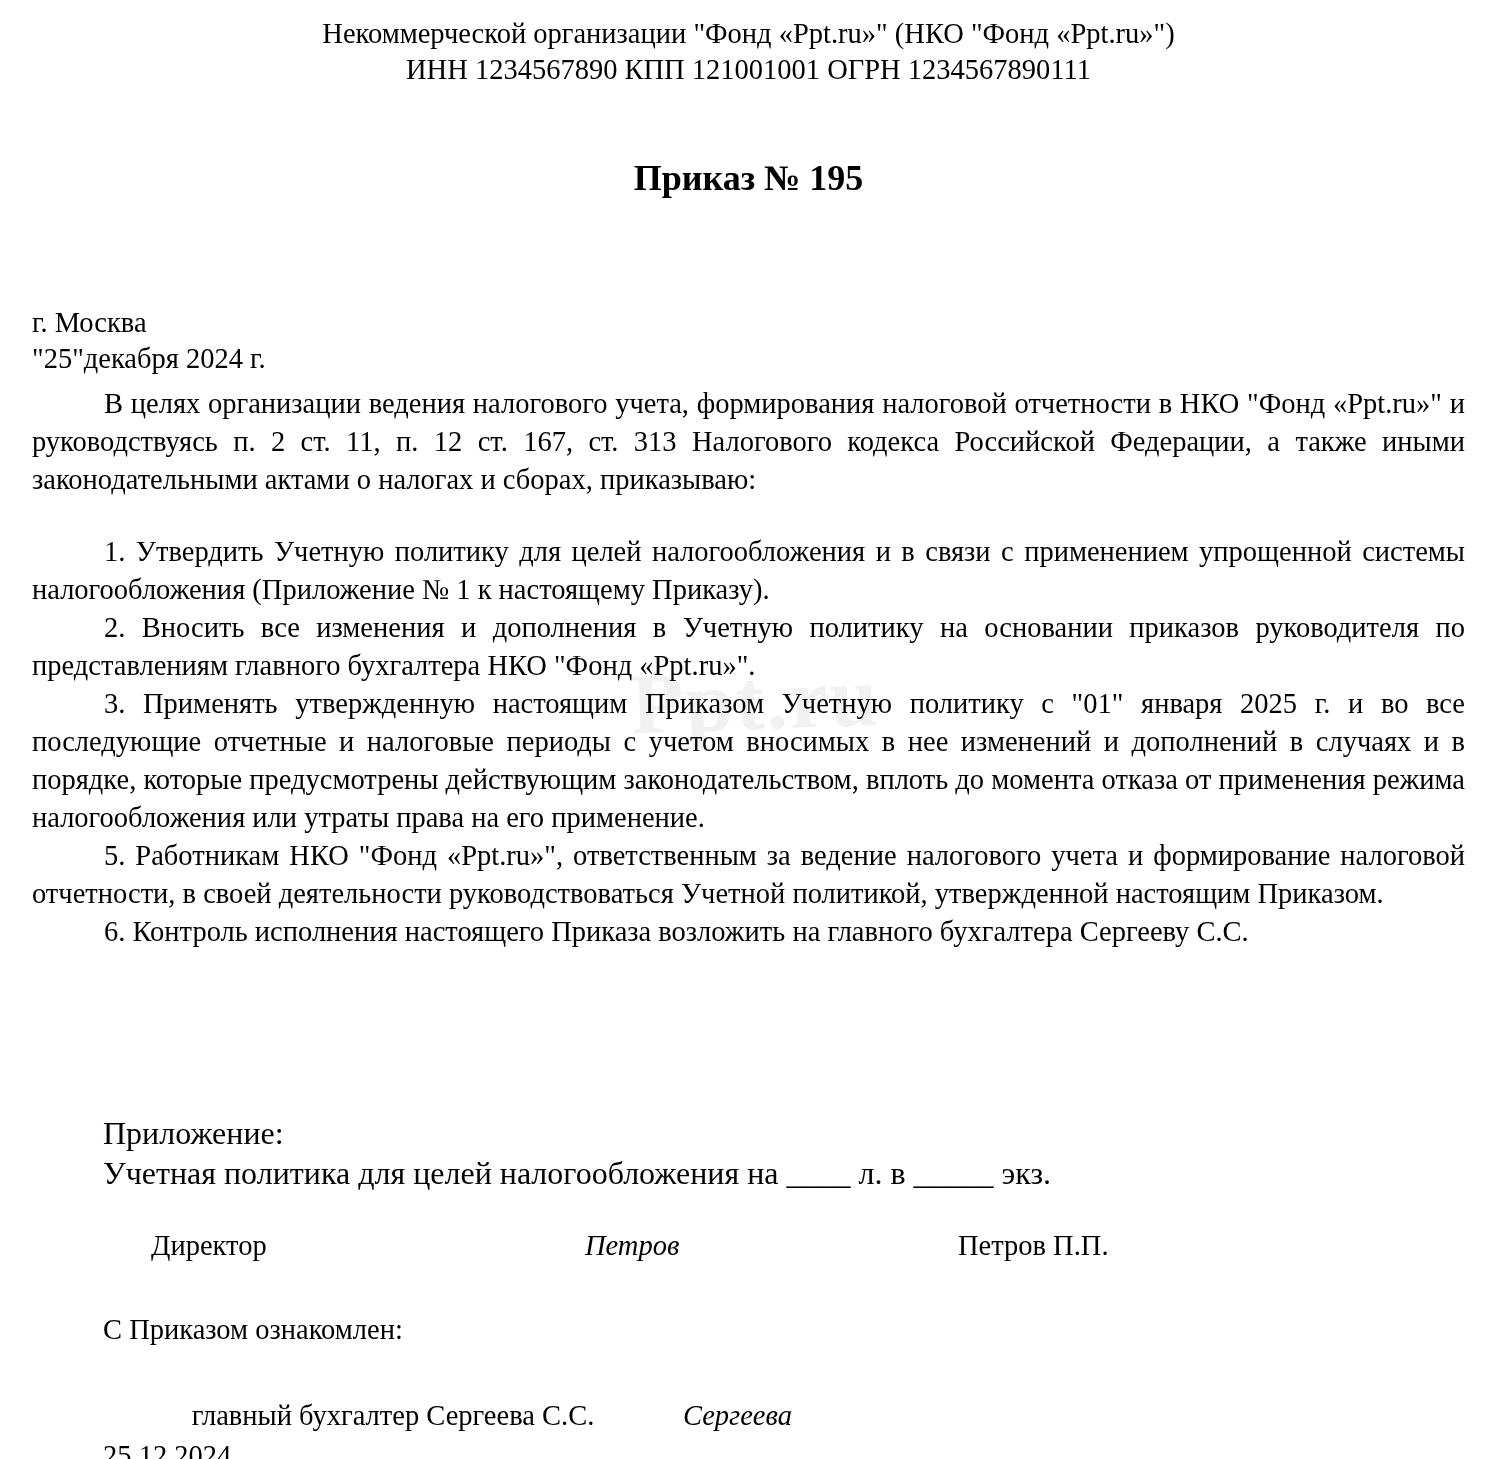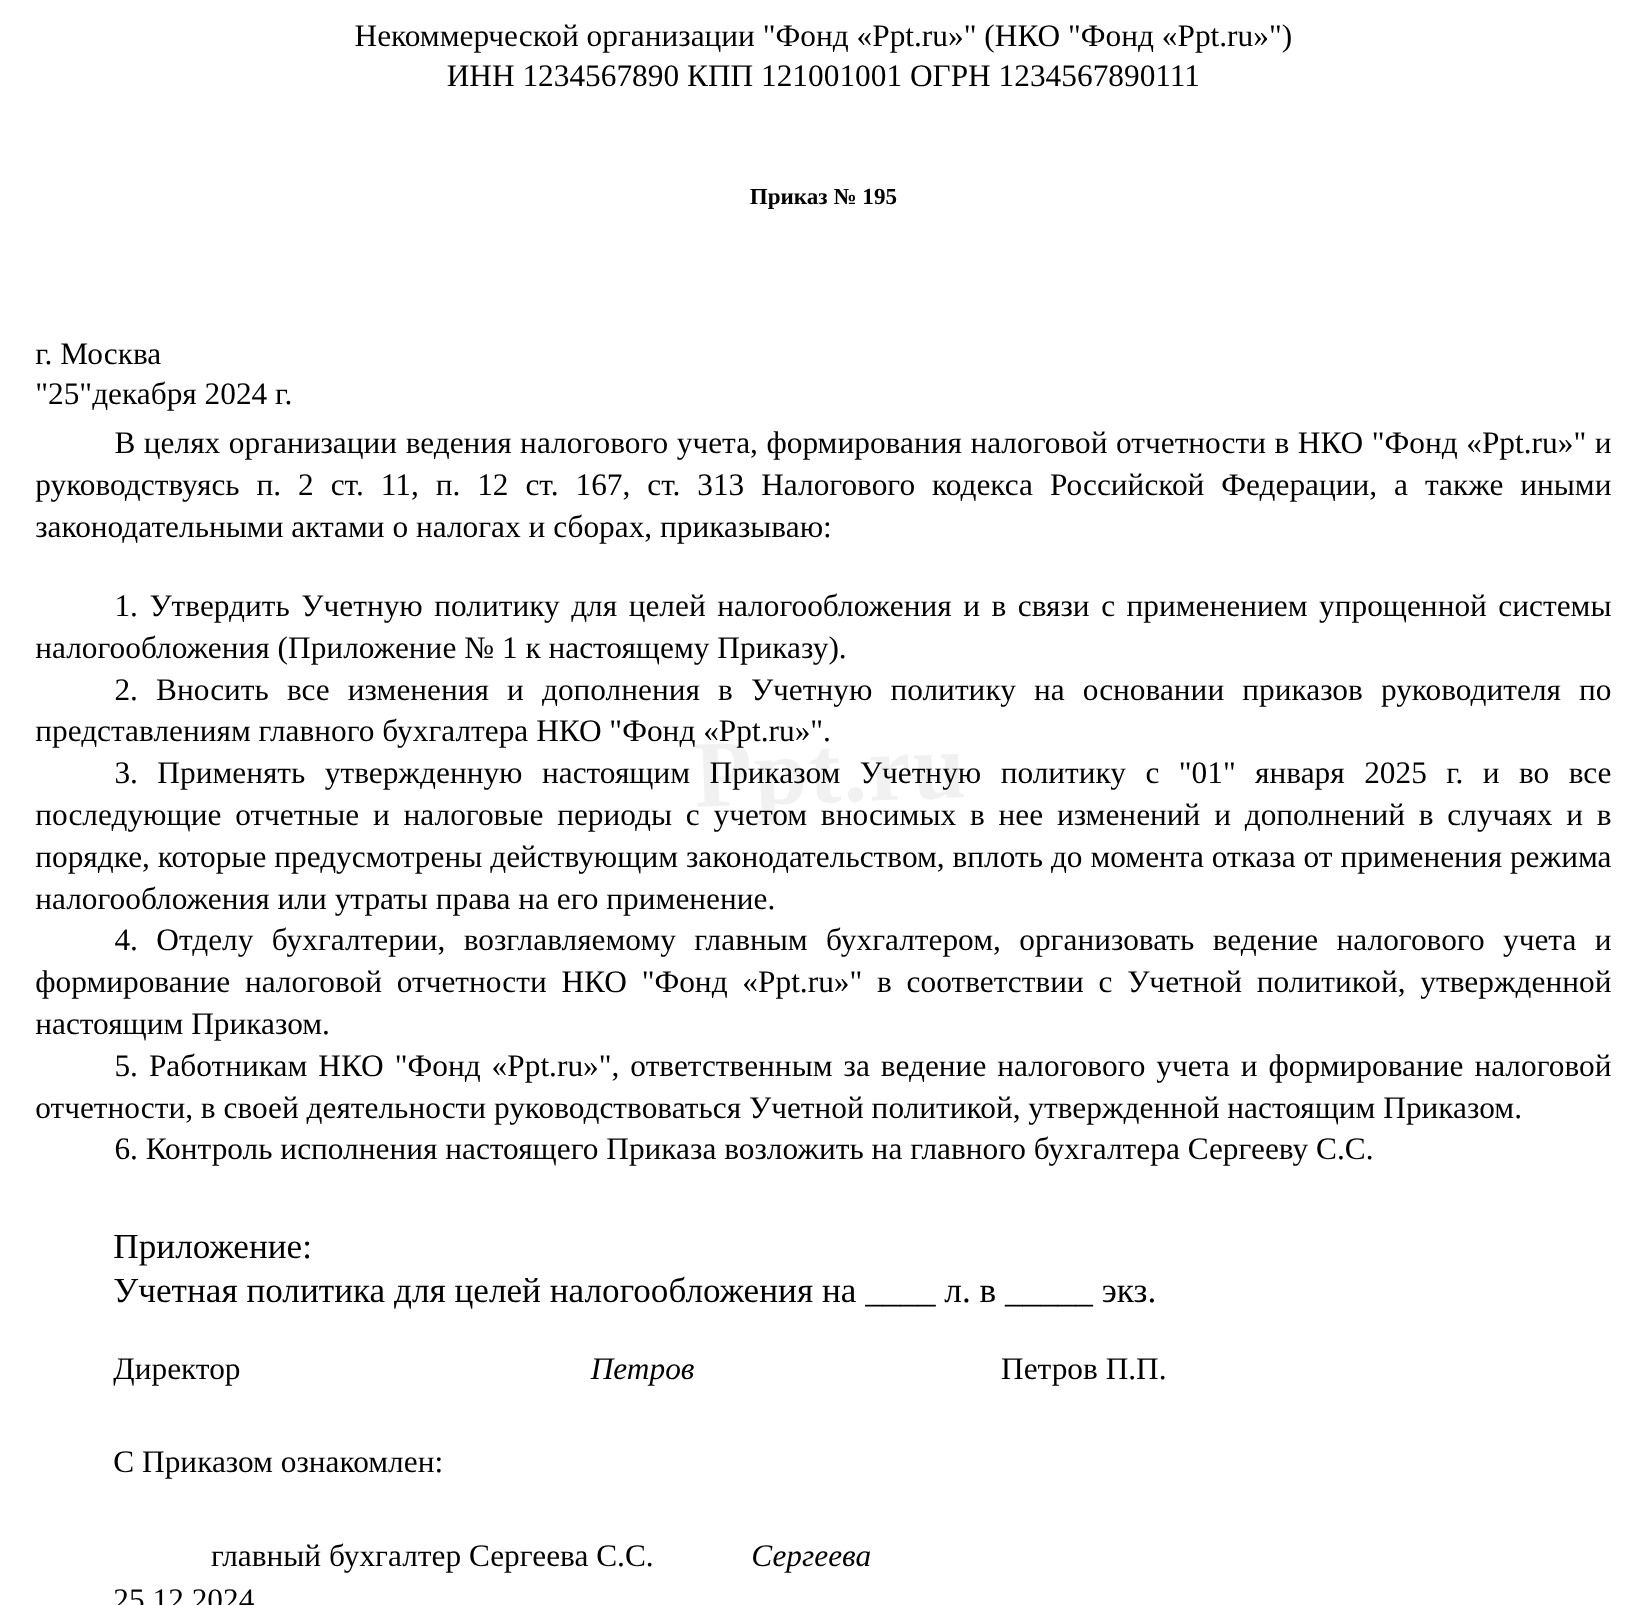--- a/index.html
+++ b/index.html
@@ -61,21 +61,21 @@
   }
   .org-header .line { display: block; }
 
   
   .doc-title {
     position: absolute;
     left: 0;
     top: 160px;
     width: 1497px;
     text-align: center;
-    font-size: 21px;
+    font-size: 36px;
     font-weight: 700;
     line-height: 36px;
   }
   .doc-title .line { display: block; }
 
   
   .place-date {
     position: absolute;
     left: 32px;
     top: 305px;
@@ -121,20 +121,21 @@
     position: absolute;
     left: 103px;
     top: 1228px;
     width: 1200px;
     font-size: 28.5px;
     line-height: 36px;
   }
   .sig-director .role {
     display: inline-block;
     width: 434px;
+    margin-left: 48px;
   }
   .sig-director .sign {
     display: inline-block;
     width: 373px;
     font-style: italic;
   }
   .sig-director .name { display: inline-block; }
 
   .acknowledge {
     position: absolute;
@@ -188,21 +189,20 @@
     <div class="place-date">
       <span>г. Москва</span>
       <span>"25"декабря 2024 г.</span>
     </div>
 
     <div class="body-block">
       <p class="para intro">В целях организации ведения налогового учета, формирования налоговой отчетности в НКО "Фонд «Ppt.ru»" и руководствуясь п. 2 ст. 11, п. 12 ст. 167, ст. 313 Налогового кодекса Российской Федерации, а также иными законодательными актами о налогах и сборах, приказываю:</p>
       <p class="para">1. Утвердить Учетную политику для целей налогообложения и в связи с применением упрощенной системы налогообложения (Приложение № 1 к настоящему Приказу).</p>
       <p class="para">2. Вносить все изменения и дополнения в Учетную политику на основании приказов руководителя по представлениям главного бухгалтера НКО "Фонд «Ppt.ru»".</p>
       <p class="para">3. Применять утвержденную настоящим Приказом Учетную политику с "01" января 2025 г. и во все последующие отчетные и налоговые периоды с учетом вносимых в нее изменений и дополнений в случаях и в порядке, которые предусмотрены действующим законодательством, вплоть до момента отказа от применения режима налогообложения или утраты права на его применение.</p>
-      <p class="para">4. Отделу бухгалтерии, возглавляемому главным бухгалтером, организовать ведение налогового учета и формирование налоговой отчетности НКО "Фонд «Ppt.ru»" в соответствии с Учетной политикой, утвержденной настоящим Приказом.</p>
       <p class="para">5. Работникам НКО "Фонд «Ppt.ru»", ответственным за ведение налогового учета и формирование налоговой отчетности, в своей деятельности руководствоваться Учетной политикой, утвержденной настоящим Приказом.</p>
       <p class="para">6. Контроль исполнения настоящего Приказа возложить на главного бухгалтера Сергееву С.С.</p>
     </div>
 
     <div class="appendix">
       <span class="line">Приложение:</span>
       <span class="line">Учетная политика для целей налогообложения на ____ л. в _____ экз.</span>
     </div>
 
     <div class="sig-director">

